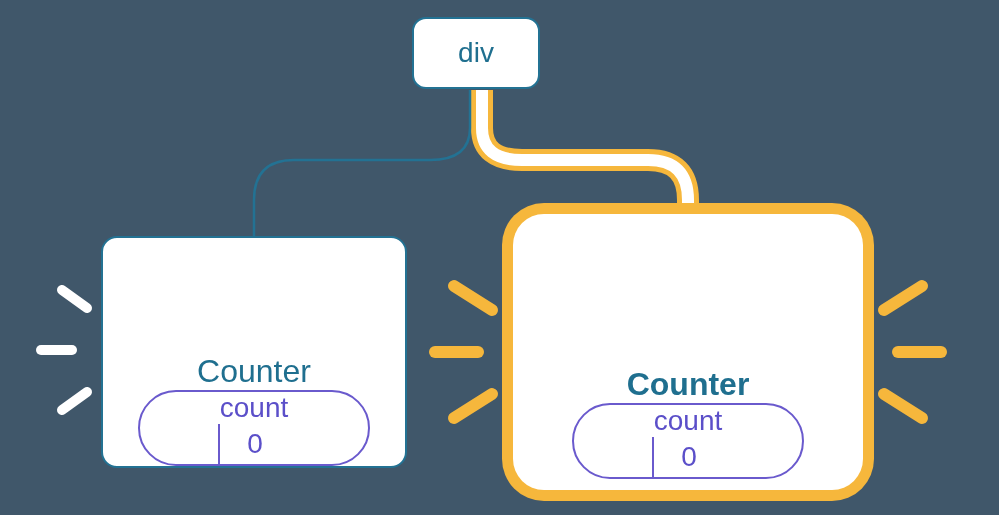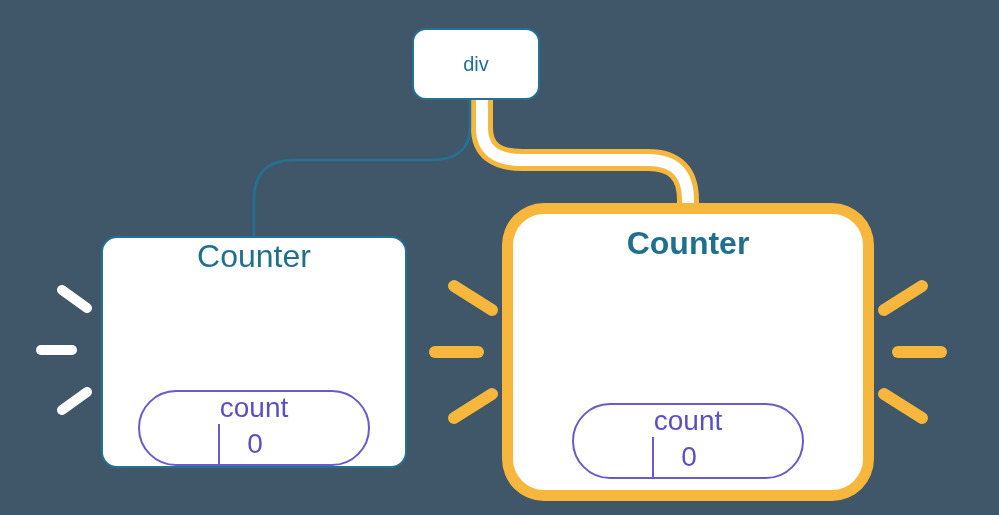--- a/index.html
+++ b/index.html
@@ -15,34 +15,32 @@
 
   
   .root-node {
     position: absolute;
     left: 412px; top: 17px;
     width: 128px; height: 72px;
     background: #fff;
     border: 2px solid #237293;
     border-radius: 14px;
     display: flex; align-items: center; justify-content: center;
-    font-size: 20px; color: #1f6f8f;
+    font-size: 28px; color: #1f6f8f;
     z-index: 3;
-    margin-top: 11px;
   }
 
   
   .counter-card {
     position: absolute;
     width: 306px; height: 232px;
     background: #fff;
     border: 2px solid #237293;
     border-radius: 16px;
-    display: flex; flex-direction: column; align-items: center; justify-content: space-between;
-    gap: 28px;
+    display: flex; flex-direction: column; align-items: center; justify-content: flex-end;
     z-index: 2;
   }
   .counter-card.left { left: 101px; top: 236px; }
   .counter-card.right {
     left: 524px; top: 225px;
     width: 328px; height: 254px;
     border: none;
     box-shadow:
       0 0 0 11px #ffffff,
       0 0 0 22px #f6b73c;

